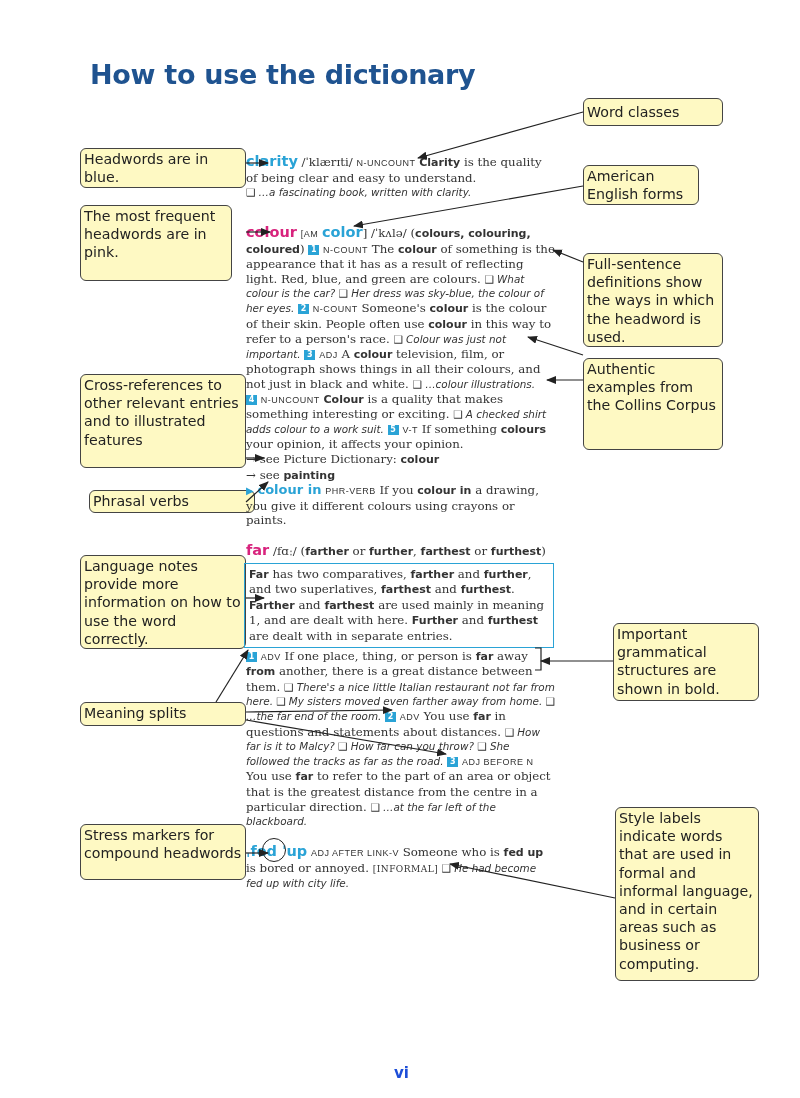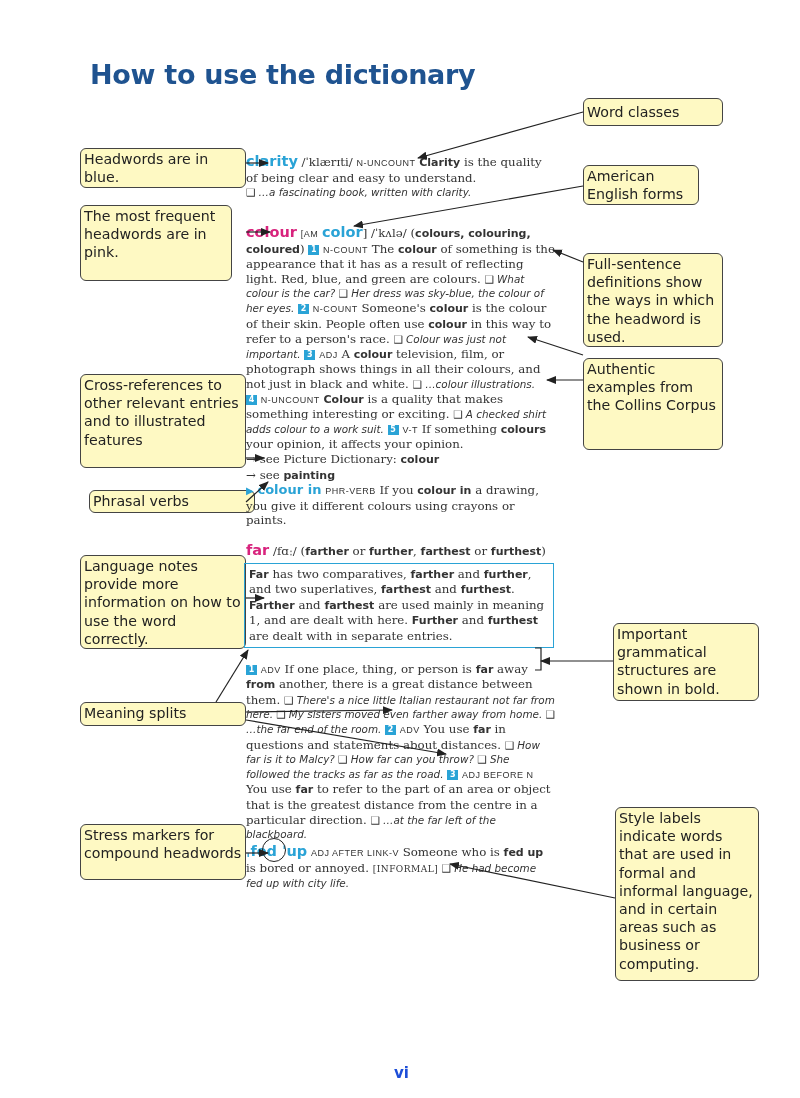--- a/index.html
+++ b/index.html
@@ -6,21 +6,21 @@
   body { width: 800px; height: 1098px; position: relative; overflow: hidden; font-family: "DejaVu Serif", serif; color: #222; }
   .title { position: absolute; left: 90px; top: 22px; font-family: "DejaVu Sans", sans-serif; font-weight: bold; font-size: 27px; color: #1f5390; letter-spacing: -0.3px; margin-top: 37px; }
   .callout { position: absolute; background: #fef9c3; border: 1.3px solid #444; border-radius: 6px; font-family: "DejaVu Sans", sans-serif; font-size: 14.2px; line-height: 18.2px; color: #222; padding: 1px 3px; box-sizing: border-box; }
   .entry { position: absolute; left: 246px; width: 310px; font-size: 11.8px; line-height: 14.6px; color: #333; }
   .hw-blue { color: #2aa3d6; font-family: "DejaVu Sans", sans-serif; font-weight: bold; font-size: 14.5px; }
   .hw-pink { color: #d8237d; font-family: "DejaVu Sans", sans-serif; font-weight: bold; font-size: 14.5px; }
   .sc { font-family: Liberation Sans, sans-serif; font-size: 9px; letter-spacing: 0.5px; text-transform: uppercase; color: #333; }
   .b { font-family: "DejaVu Sans", sans-serif; font-weight: bold; font-size: 11px; color: #333; }
   .ex { font-family: "DejaVu Sans", sans-serif; font-style: italic; font-size: 10.4px; color: #333; }
   .num { display: inline-block; background: #2aa3d6; color: #fff; font-family: "DejaVu Sans", sans-serif; font-weight: bold; font-size: 8px; width: 11px; height: 10px; line-height: 10px; text-align: center; vertical-align: 1px; }
-  .note { border: 1.3px solid #2aa3d6; padding: 3px 4px; margin: 3px 0 14px -2px; width: 300px; font-size: 11.8px; line-height: 14.6px; }
+  .note { border: 1.3px solid #2aa3d6; padding: 3px 4px; margin: 3px 0 1px -2px; width: 300px; font-size: 11.8px; line-height: 14.6px; }
   .arrowbullet { color: #2aa3d6; font-size: 10px; }
   .page-num { position: absolute; left: 394px; top: 1064px; font-family: "DejaVu Sans", sans-serif; font-weight: bold; font-size: 15px; color: #1d4ed8; }
   svg.arrows { position: absolute; left: 0; top: 0; width: 800px; height: 1098px; pointer-events: none; }
   .stress-circle { position: absolute; left: 262px; top: 838px; width: 22px; height: 22px; border: 1.2px solid #222; border-radius: 50%; }
 </style>
 </head>
 <body>
 
 <div class="title">How to use the dictionary</div>
 

